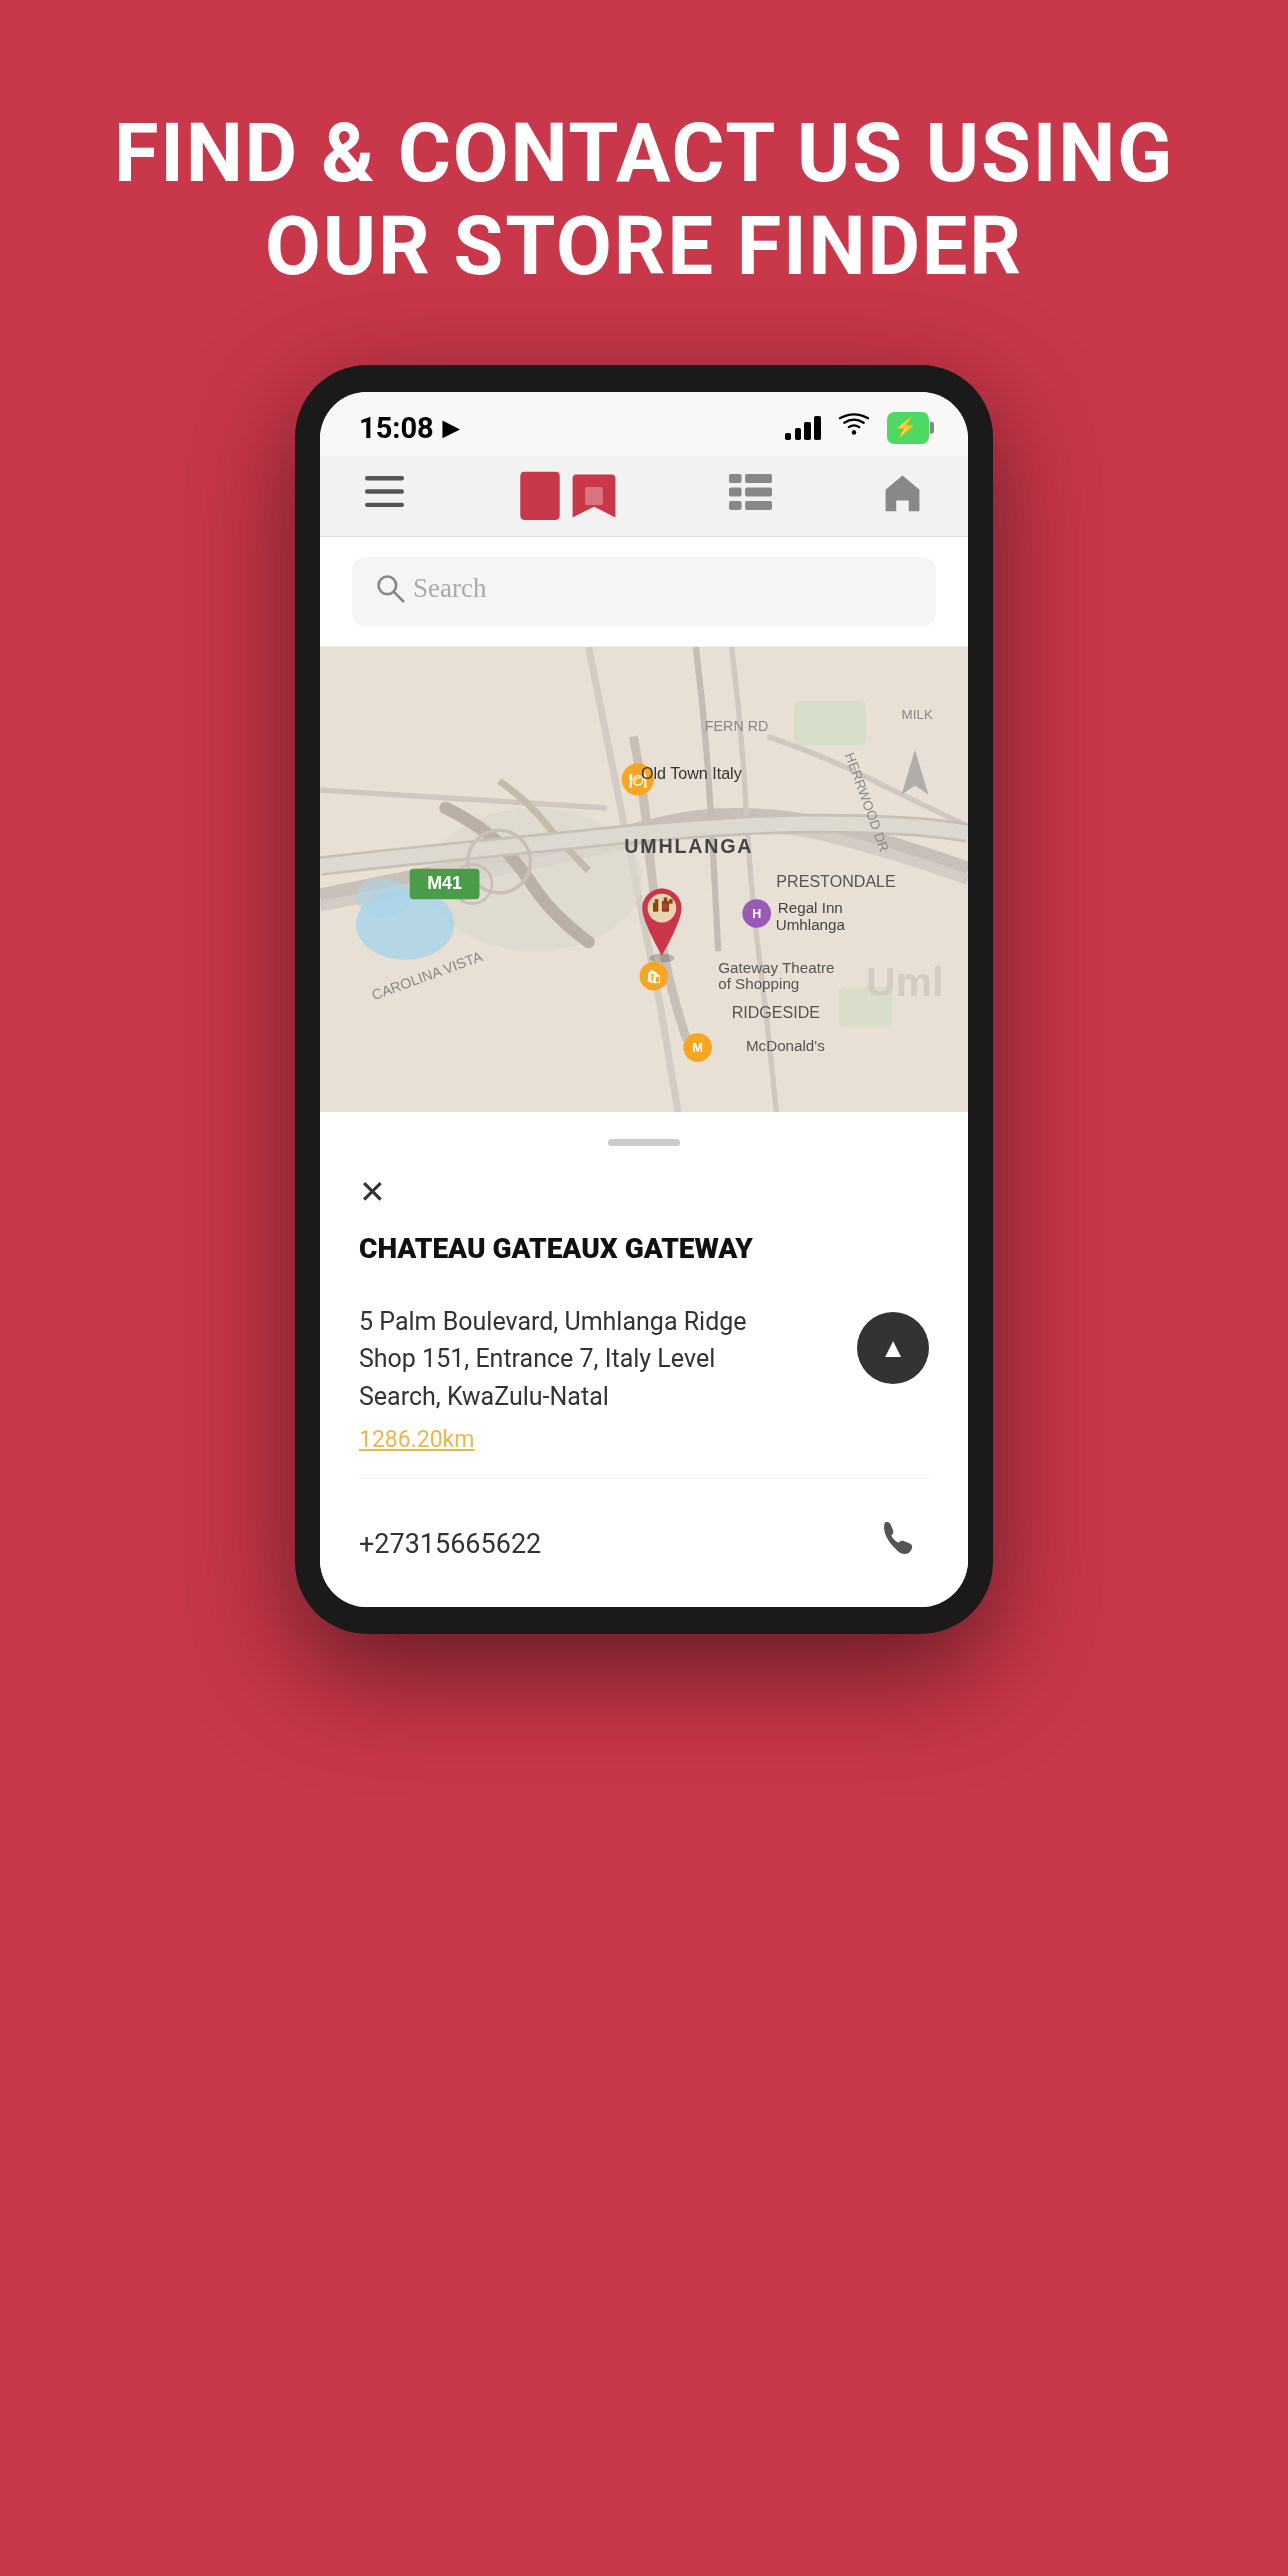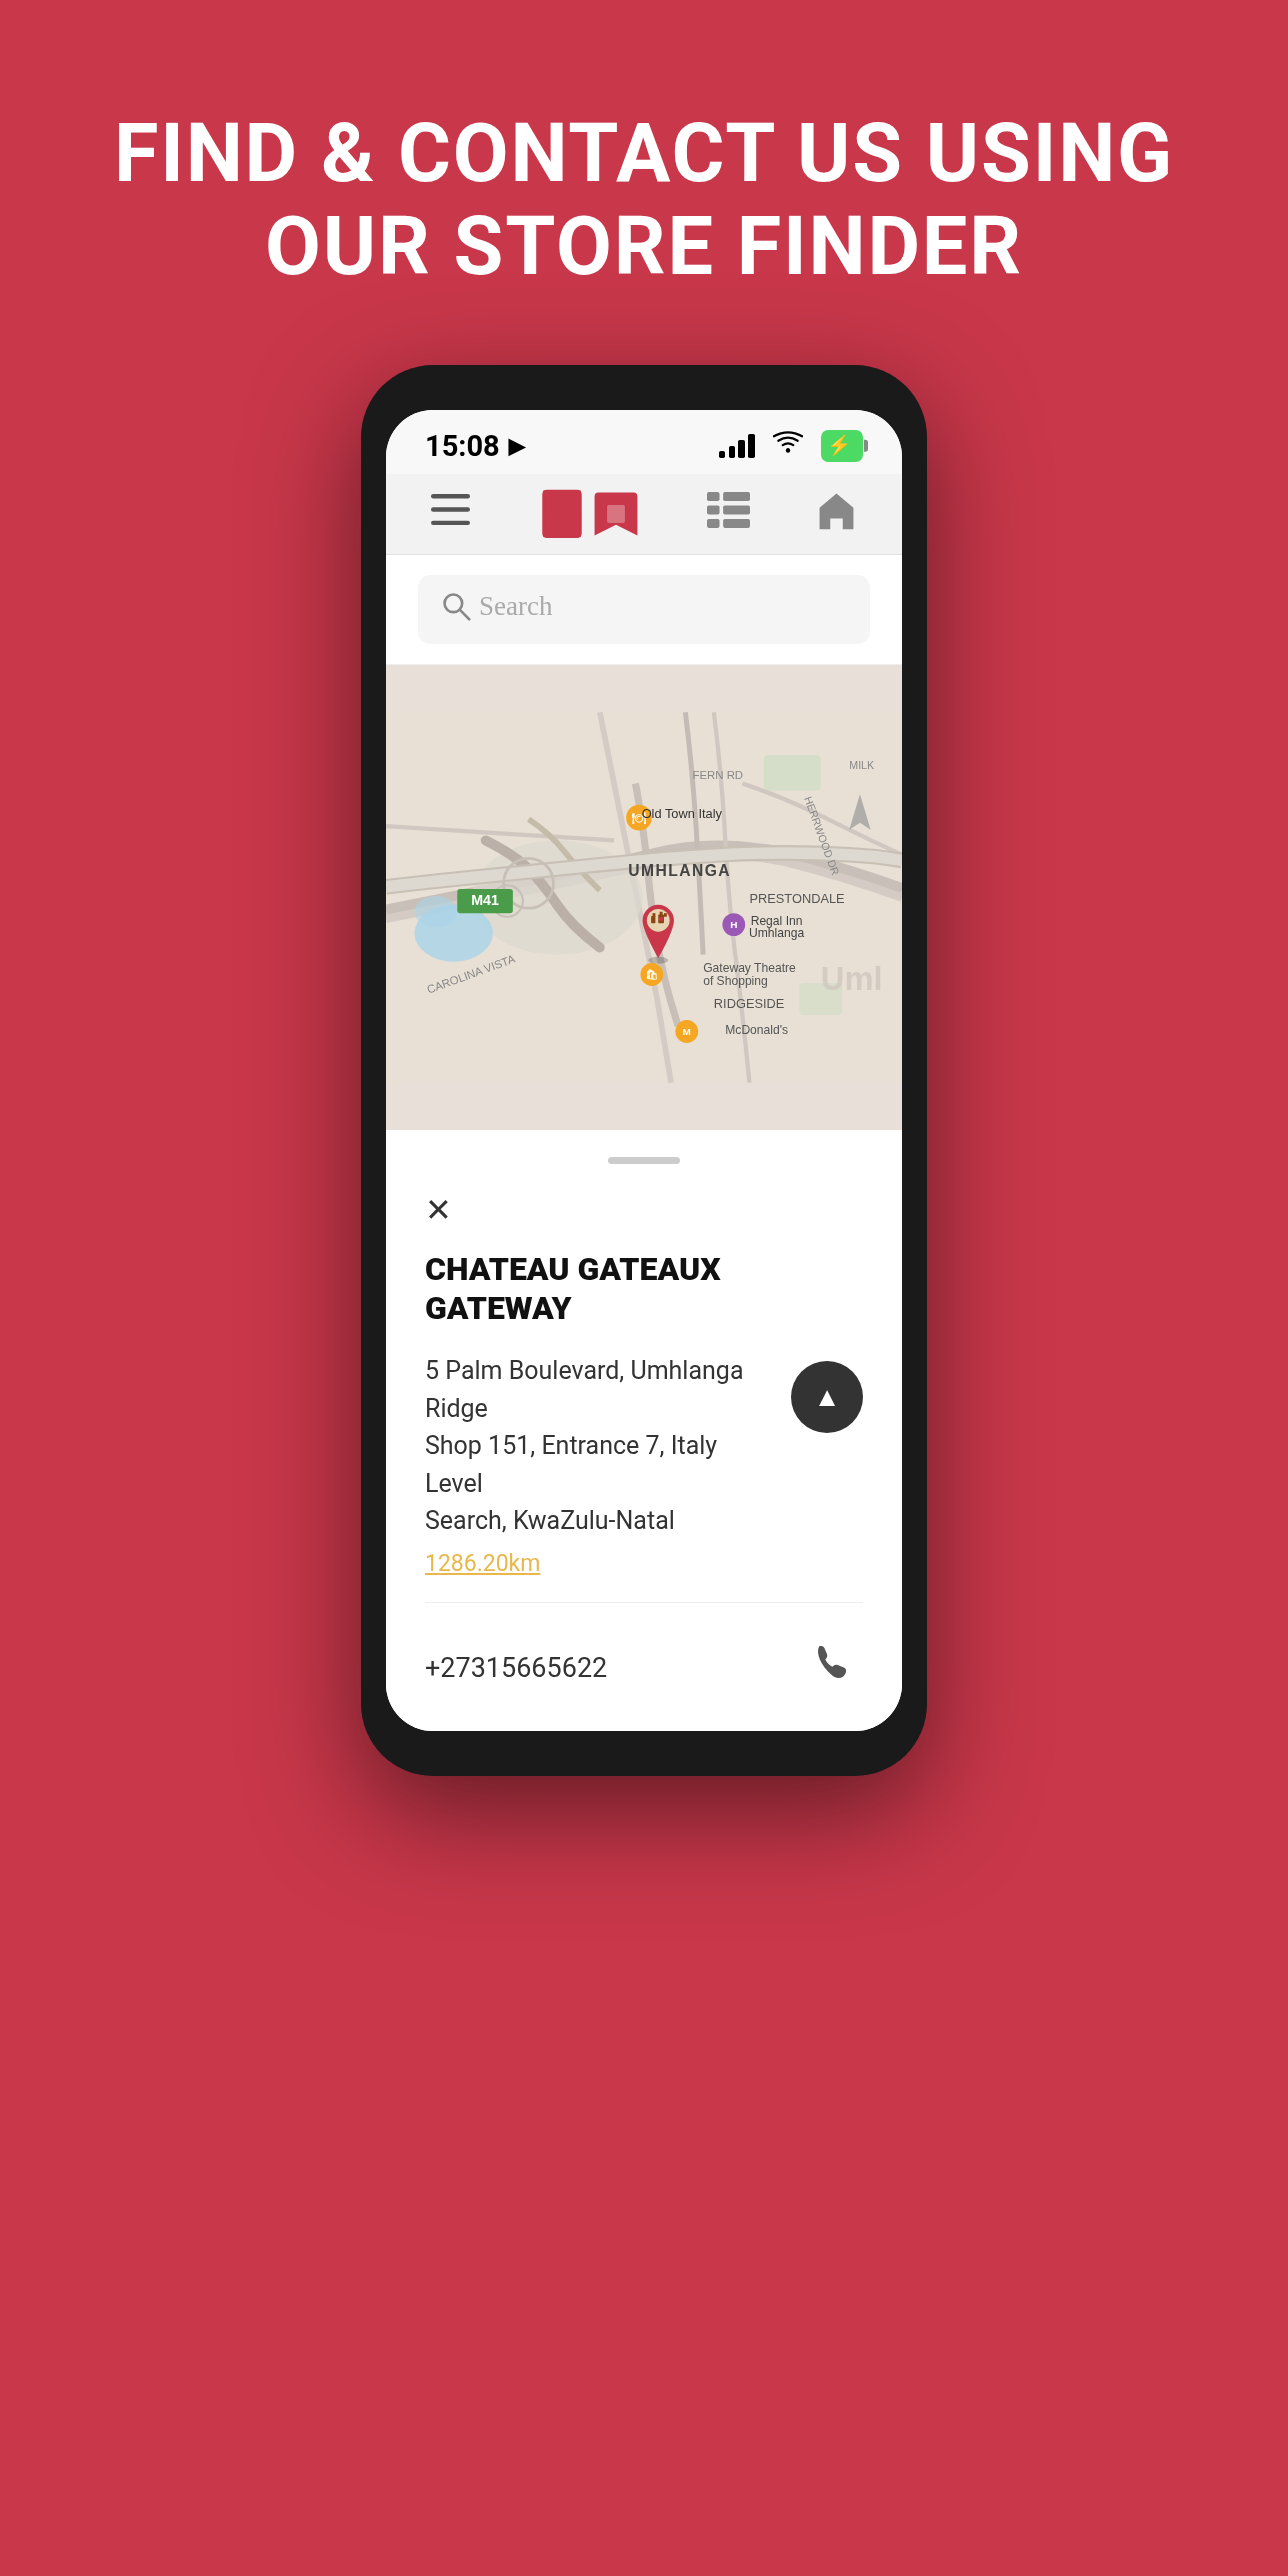--- a/index.html
+++ b/index.html
@@ -23,24 +23,24 @@
       line-height: 1.15;
       margin-top: 107px;
       margin-bottom: 72px;
       text-transform: uppercase;
       padding: 0 72px;
       letter-spacing: 1.8px;
     }
 
     
     .phone-frame {
-      width: 566px;
+      width: 698px;
       background: #1a1a1a;
       border-radius: 72px;
-      padding: 45px 25px;
+      padding: 27px 25px;
       box-shadow: 0 36px 107px rgba(0,0,0,0.5);
       position: relative;
     }
 
     
     .phone-screen {
       background: #ffffff;
       border-radius: 47px;
       overflow: hidden;
       position: relative;
@@ -165,24 +165,24 @@
 
     .close-btn {
       font-size: 32px;
       color: #333;
       cursor: pointer;
       margin-bottom: 21.5px;
       display: block;
     }
 
     .store-name {
-      font-size: 32px;
+      font-size: 28px;
       font-weight: 900;
       color: #111;
-      margin-bottom: 25px;
+      margin-bottom: 37px;
       line-height: 1.2;
     }
 
     .store-address-row {
       display: flex;
       align-items: flex-start;
       justify-content: space-between;
       margin-bottom: 7.2px;
     }
 

